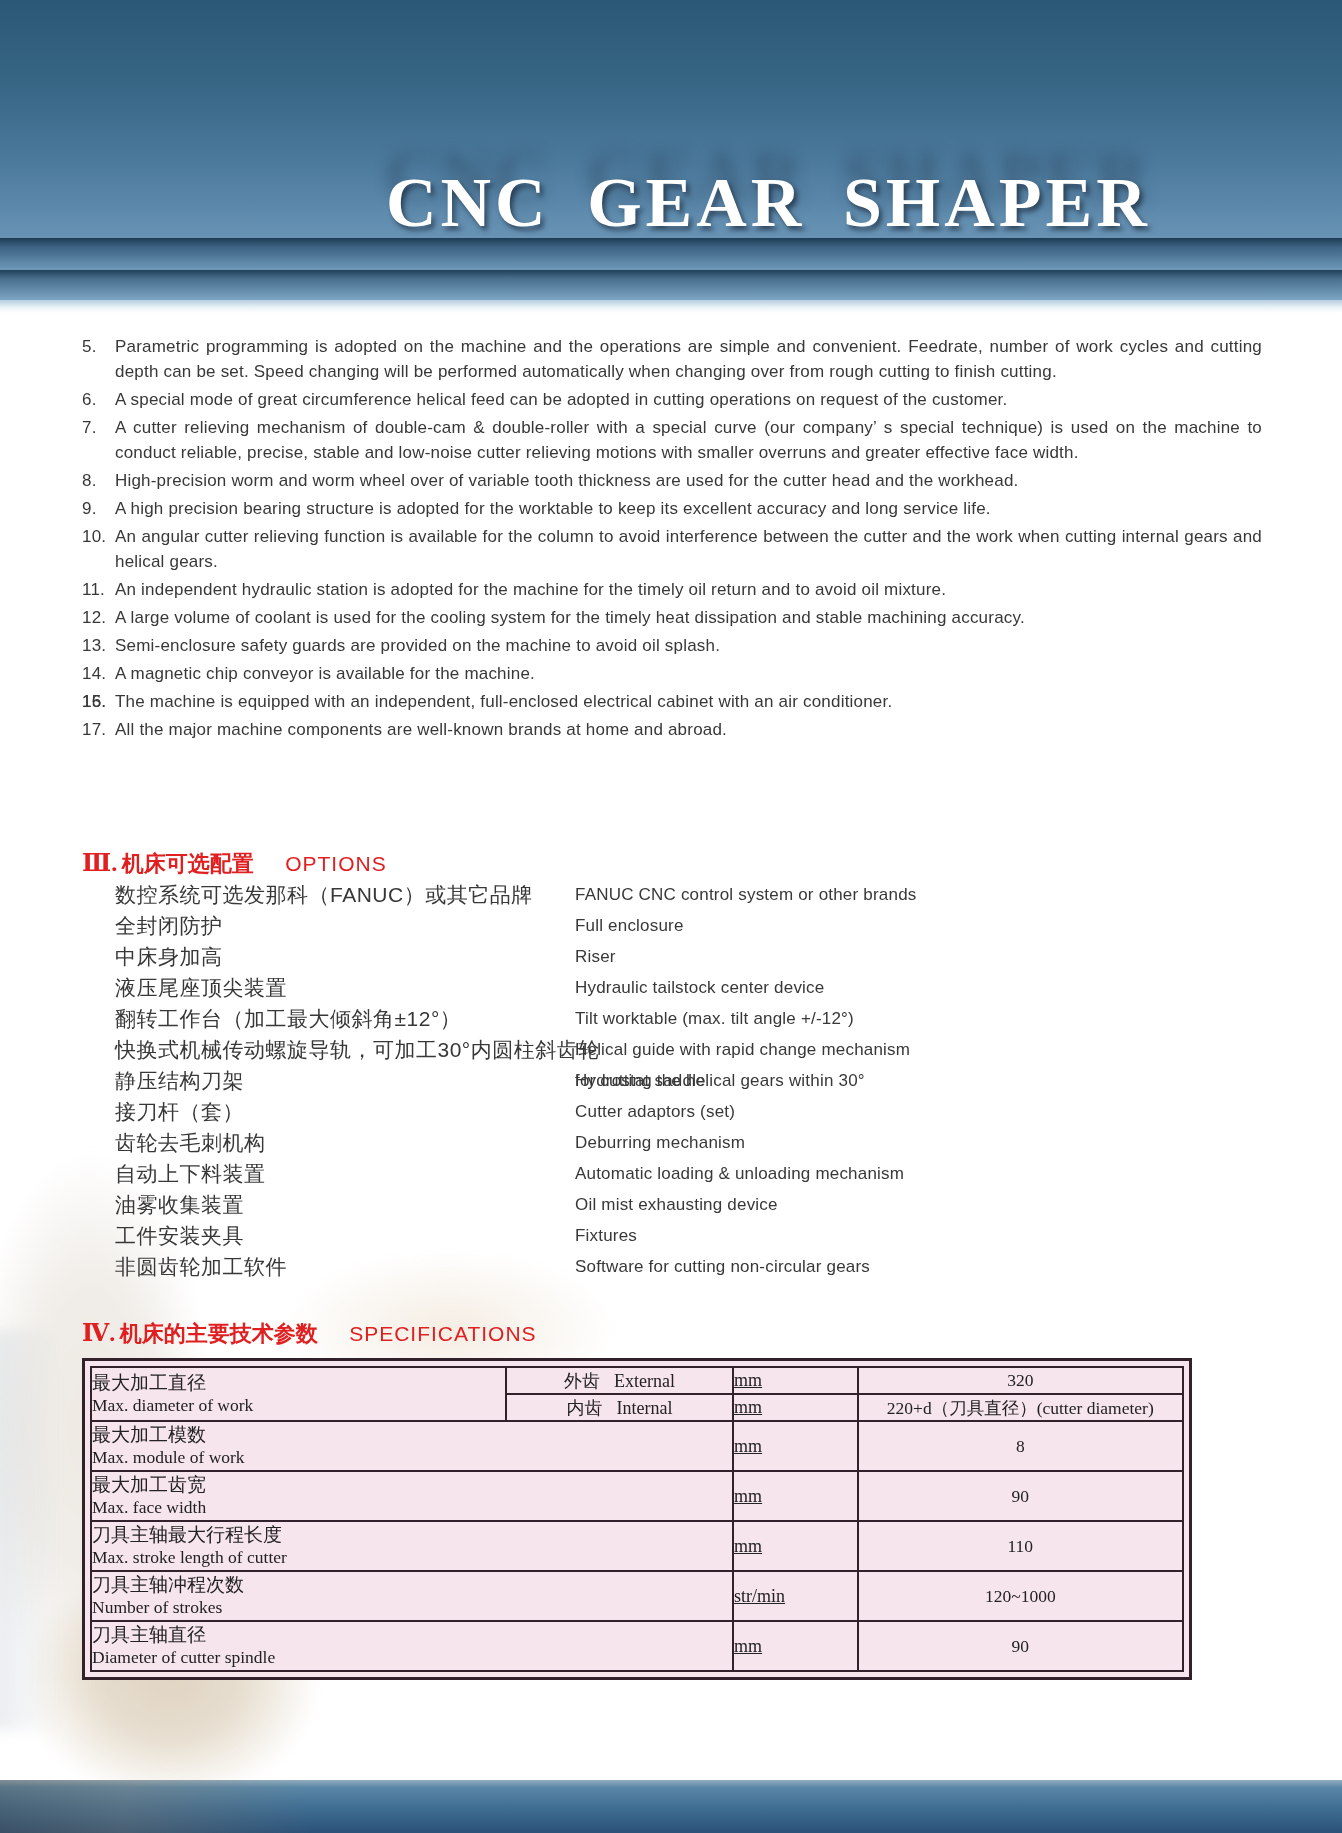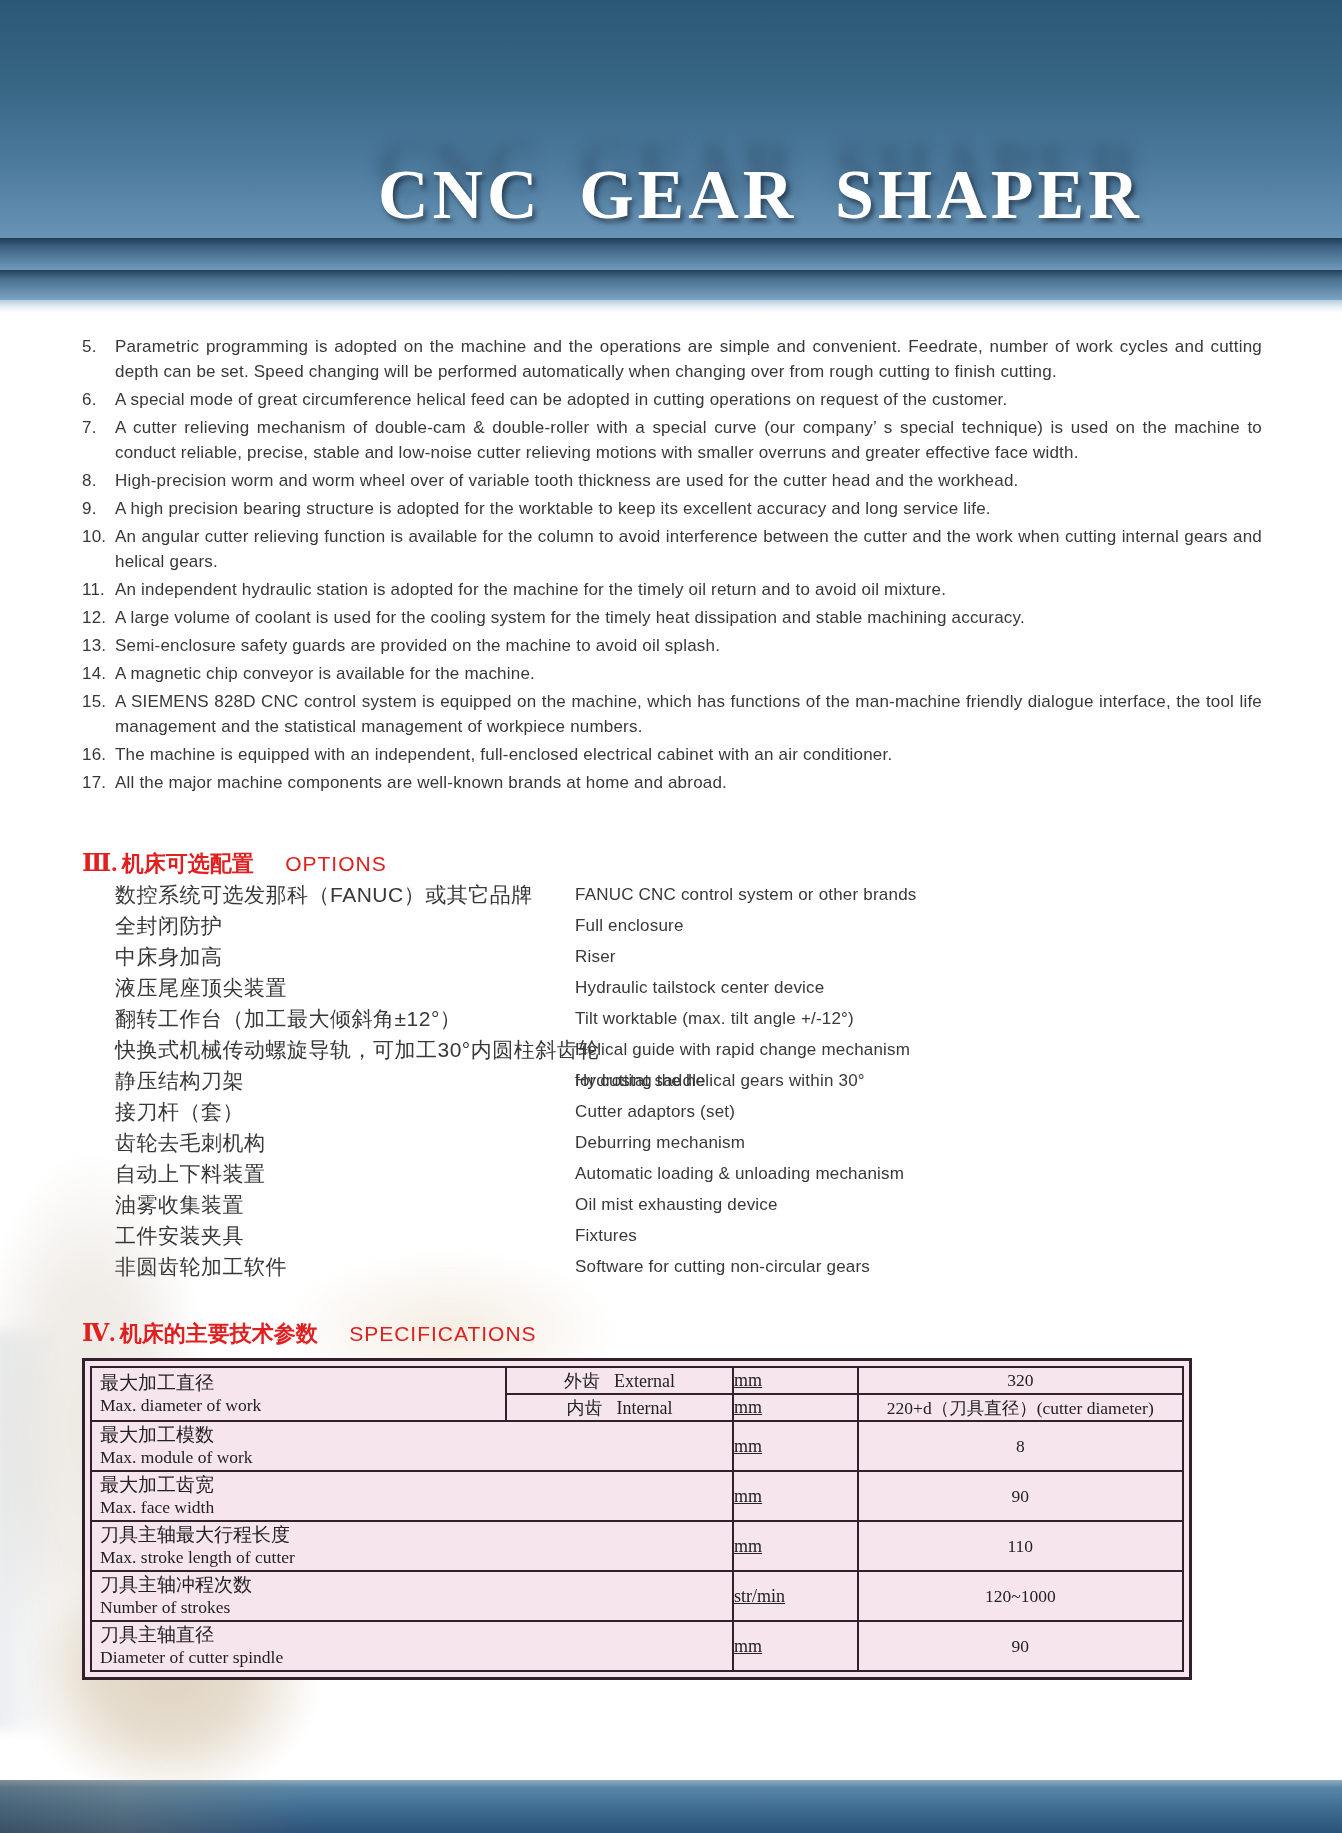--- a/index.html
+++ b/index.html
@@ -9,21 +9,21 @@
     font-family:"Liberation Sans","DejaVu Sans",sans-serif;
     color:#383838;
   }
   
   .hdr{position:absolute;left:0;top:0;width:100%;height:313px;}
   .hdr-main{
     position:relative;width:100%;height:238px;
     background:linear-gradient(to bottom,#2a5876 0%,#376584 35%,#4d7b9e 70%,#6893b5 100%);
   }
   .title{
-    position:absolute;left:378px;top:160px;margin:0;
+    position:absolute;left:378px;top:160px;margin:8px;
     font-family:"Liberation Serif","DejaVu Serif",serif;
     font-weight:bold;font-size:70px;line-height:1;
     letter-spacing:4px;word-spacing:16px;color:#ffffff;
     text-shadow:3px 4px 5px rgba(22,34,50,.65),0 -26px 16px rgba(30,48,68,.40);
   }
   .band{width:100%;}
   .band.b1{height:32px;background:linear-gradient(to bottom,#1e3c53 0%,#3d6283 28%,#6e99ba 100%);}
   .band.b2{height:30px;background:linear-gradient(to bottom,#224057 0%,#49708f 30%,#7ca4c3 100%);}
   .hdr-fade{height:13px;background:linear-gradient(to bottom,#b7cdde 0%,#e8f1f7 55%,#ffffff 100%);}
   
@@ -61,21 +61,21 @@
     position:absolute;left:82px;top:1358px;width:1110px;z-index:1;box-sizing:border-box;
     border:3px solid #32202a;background:#f7e5ed;padding:5px;
   }
   .spec-wrap table{
     width:100%;border-collapse:collapse;table-layout:fixed;
     font-family:"Liberation Serif","DejaVu Serif",serif;color:#222;
   }
   .spec-wrap td{border:2px solid #32202a;padding:0;overflow:hidden;}
   tr.sub{height:27px;}
   tr.mainrow{height:48px;}
-  td.label{padding:2px 8px;vertical-align:middle;}
+  td.label{padding:2px 0;vertical-align:middle;}
   td.label .lcn{font-size:19px;line-height:22px;}
   td.label .len{font-size:17.5px;line-height:22px;}
   td.subtype{text-align:center;font-size:18px;}
   td.subtype .tcn{margin-right:14px;}
   td.unit{text-align:left;font-size:18px;text-decoration:underline;}
   td.val{text-align:center;font-size:17.5px;}
   
   .footer{
     position:absolute;left:0;bottom:0;width:100%;height:53px;z-index:2;
     background:linear-gradient(to bottom,#92adbf 0%,#5a87a7 14%,#416f94 50%,#2b5278 100%);
@@ -151,21 +151,20 @@
         <span class="txt">Semi-enclosure safety guards  are provided on the machine to avoid oil splash.</span>
       </li>
 
       <li class="feat">
         <span class="num">14.</span>
         <span class="txt">A magnetic chip conveyor is available for the machine.</span>
       </li>
 
       <li class="feat">
         <span class="num">15.</span>
-        <span class="txt">A SIEMENS 828D CNC control system is equipped on the machine, which has functions of the man-machine friendly dialogue interface, the tool life management and the statistical management of workpiece numbers.</span>
       </li>
 
       <li class="feat">
         <span class="num">16.</span>
         <span class="txt">The machine is equipped with an independent, full-enclosed electrical cabinet with an air conditioner.</span>
       </li>
 
       <li class="feat">
         <span class="num">17.</span>
         <span class="txt">All the major machine components are well-known brands at home and abroad.</span>

